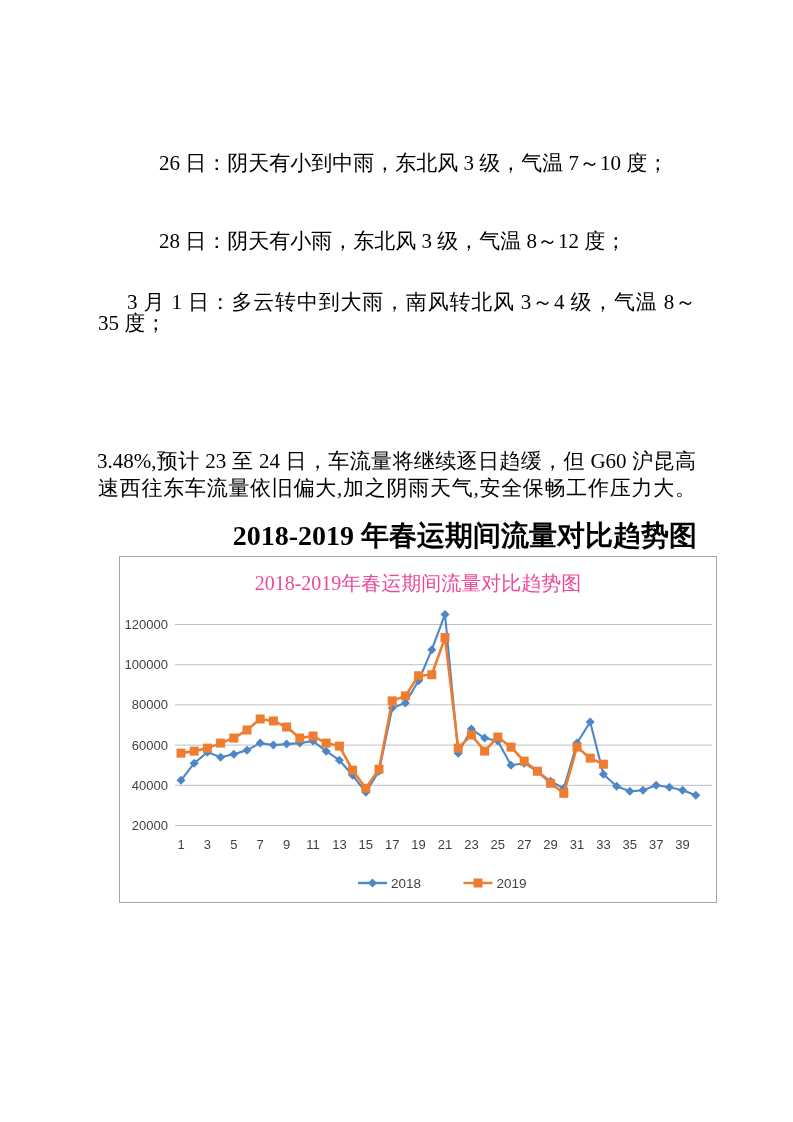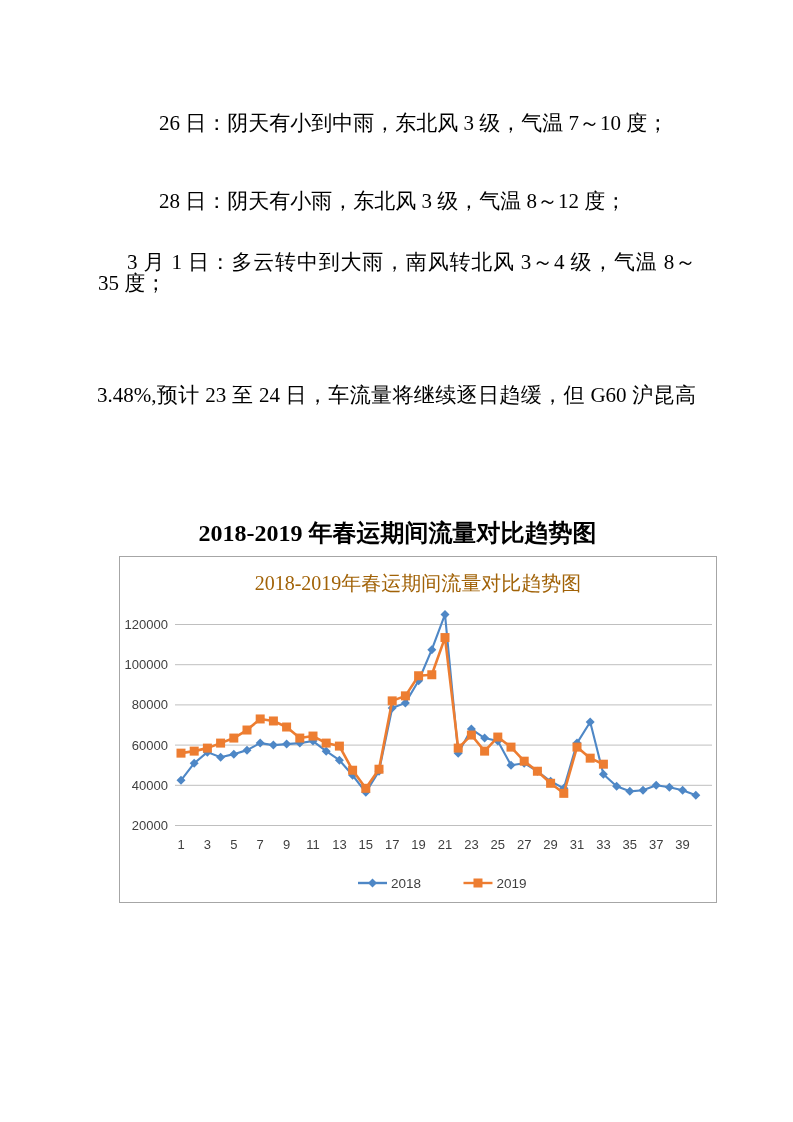--- a/index.html
+++ b/index.html
@@ -1,39 +1,40 @@
 <!DOCTYPE html>
 <html><head>
 <meta charset="utf-8">
 <style>
   html,body{margin:0;padding:0;background:#fff;}
   .page{position:relative;width:793px;height:1122px;background:#ffffff;overflow:hidden;
         font-family:"Liberation Serif","DejaVu Serif",serif;color:#000;}
-  .doc-line{position:absolute;font-size:21px;line-height:27px;white-space:nowrap;}
+  .doc-line{position:absolute;font-size:21px;line-height:27px;white-space:nowrap;margin-top:40px;}
   .doc-line.justify{white-space:normal;text-align:justify;text-align-last:justify;}
-  .caption{position:absolute;left:98px;width:599px;text-align:center;
-           font-size:24px;font-weight:bold;}
+  .caption{position:absolute;left:98px;width:599px;text-align:right;
+           font-size:28px;font-weight:bold;}
   .chart{position:absolute;left:119px;top:556px;width:598px;height:347px;
          border:1px solid #a6a6a6;background:#fff;box-sizing:border-box;}
   .chart-title{position:absolute;left:0;top:13px;width:100%;text-align:center;
-               font-size:20px;color:#a16207;font-family:"Liberation Serif","DejaVu Serif",serif;}
+               font-size:20px;color:#ec4899;font-family:"Liberation Serif","DejaVu Serif",serif;}
   .chart svg{position:absolute;left:0;top:0;}
   .chart svg text{font-family:"Liberation Sans","DejaVu Sans",sans-serif;fill:#3f3f3f;}
   b.lead{font-weight:bold;}
 </style>
 </head>
 <body>
 
 <div class="page">
 
   <div class="doc-line" style="left:159px;top:110px">26 日：阴天有小到中雨，东北风 3 级，气温 7～10 度；</div>
   <div class="doc-line" style="left:159px;top:188px">28 日：阴天有小雨，东北风 3 级，气温 8～12 度；</div>
   <div class="doc-line justify" style="left:127px;top:249px;width:569px">3 月 1 日：多云转中到大雨，南风转北风 3～4 级，气温 8～</div>
   <div class="doc-line" style="left:98px;top:270px">35 度；</div>
-  <div class="doc-line justify" style="left:97px;top:382px;width:599px">3.48%,预计 23 至 24 日，车流量将继续逐日趋缓，但 G60 沪昆高</div>
+  <div class="doc-line justify" style="left:97px;top:408px;width:599px">3.48%,预计 23 至 24 日，车流量将继续逐日趋缓，但 G60 沪昆高</div>
+  <div class="doc-line justify" style="left:98px;top:435px;width:598px">速西往东车流量依旧偏大,加之阴雨天气,安全保畅工作压力大。</div>
 
   <div class="caption" style="top:517px">2018-2019 年春运期间流量对比趋势图</div>
 
   <div class="chart">
     <svg id="plot" width="596" height="345">
         <line x1="55" y1="268.5" x2="592" y2="268.5" stroke="#bfbfbf" stroke-width="1"></line>
         <text x="48" y="273" text-anchor="end" font-size="13" fill="#3f3f3f">20000</text>
         <line x1="55" y1="228.3" x2="592" y2="228.3" stroke="#bfbfbf" stroke-width="1"></line>
         <text x="48" y="232.8" text-anchor="end" font-size="13" fill="#3f3f3f">40000</text>
         <line x1="55" y1="188.1" x2="592" y2="188.1" stroke="#bfbfbf" stroke-width="1"></line>

